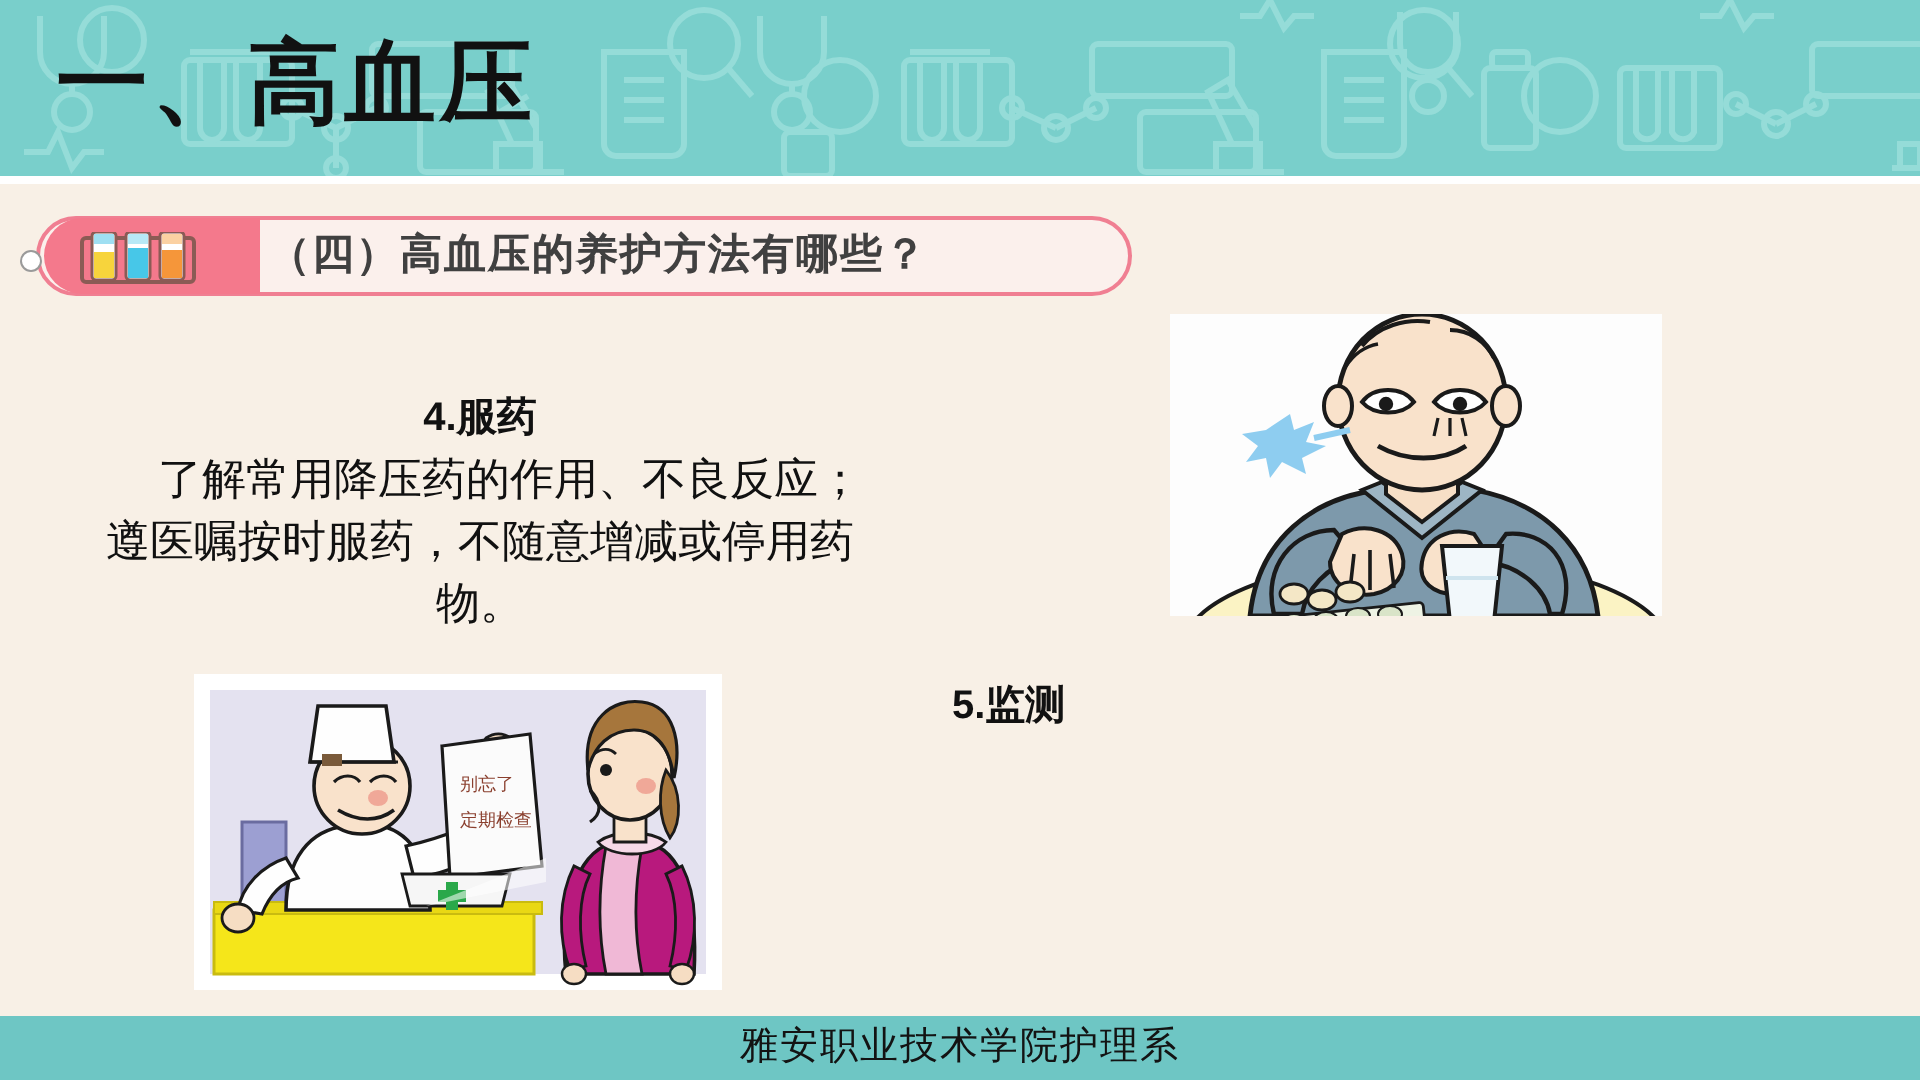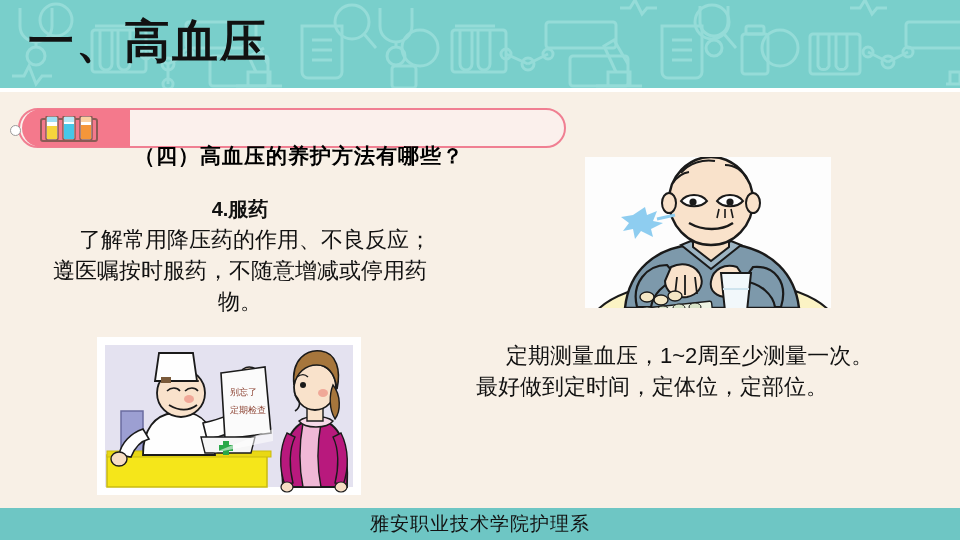--- a/index.html
+++ b/index.html
@@ -101,25 +101,24 @@
     z-index: 4;
   }
   .banner-text {
     position: absolute;
     left: 134px;
     top: 109px;
     height: 38px;
     line-height: 38px;
     font-size: 21px;
     font-weight: bold;
-    color: #000000;
+    color: #404040;
     letter-spacing: 1px;
     white-space: nowrap;
     z-index: 4;
-    margin-top: 28px;
   }
 
   
   .block { position: absolute; }
   .block-heading {
     font-size: 20px;
     font-weight: bold;
     color: #111111;
     margin: 0 0 2px 0;
     line-height: 26px;
@@ -316,21 +315,21 @@
     <rect x="41" y="1" width="10" height="5" fill="#fbd1a2"></rect>
   </svg>
   <div class="banner-text">（四）高血压的养护方法有哪些？</div>
 
   <div class="block" id="block-medication">
     <div class="block-heading">4.服药</div>
     <div class="block-body">了解常用降压药的作用、不良反应；遵医嘱按时服药，不随意增减或停用药物。</div>
   </div>
 
   <div class="block" id="block-monitoring">
-    <div class="block-body">定期测量血压，1~2周至少测量一次。最好做到定时间，定体位，定部位。</div>
+    <div class="block-heading">5.监测</div>
   </div>
 
   <div class="photo" id="photo-medicine">
     <svg viewBox="0 0 246 151" width="246" height="151" xmlns="http://www.w3.org/2000/svg">
       <rect x="0" y="0" width="246" height="151" fill="#fdfdfd"></rect>
 
       <ellipse cx="128" cy="168" rx="122" ry="46" fill="#fbf3c4" stroke="#1a1a1a" stroke-width="2"></ellipse>
 
       <path d="M40 151 C44 112 72 92 104 88 L152 88 C186 94 210 116 214 151 Z" fill="#7d99ab" stroke="#1a1a1a" stroke-width="2.4"></path>
 

